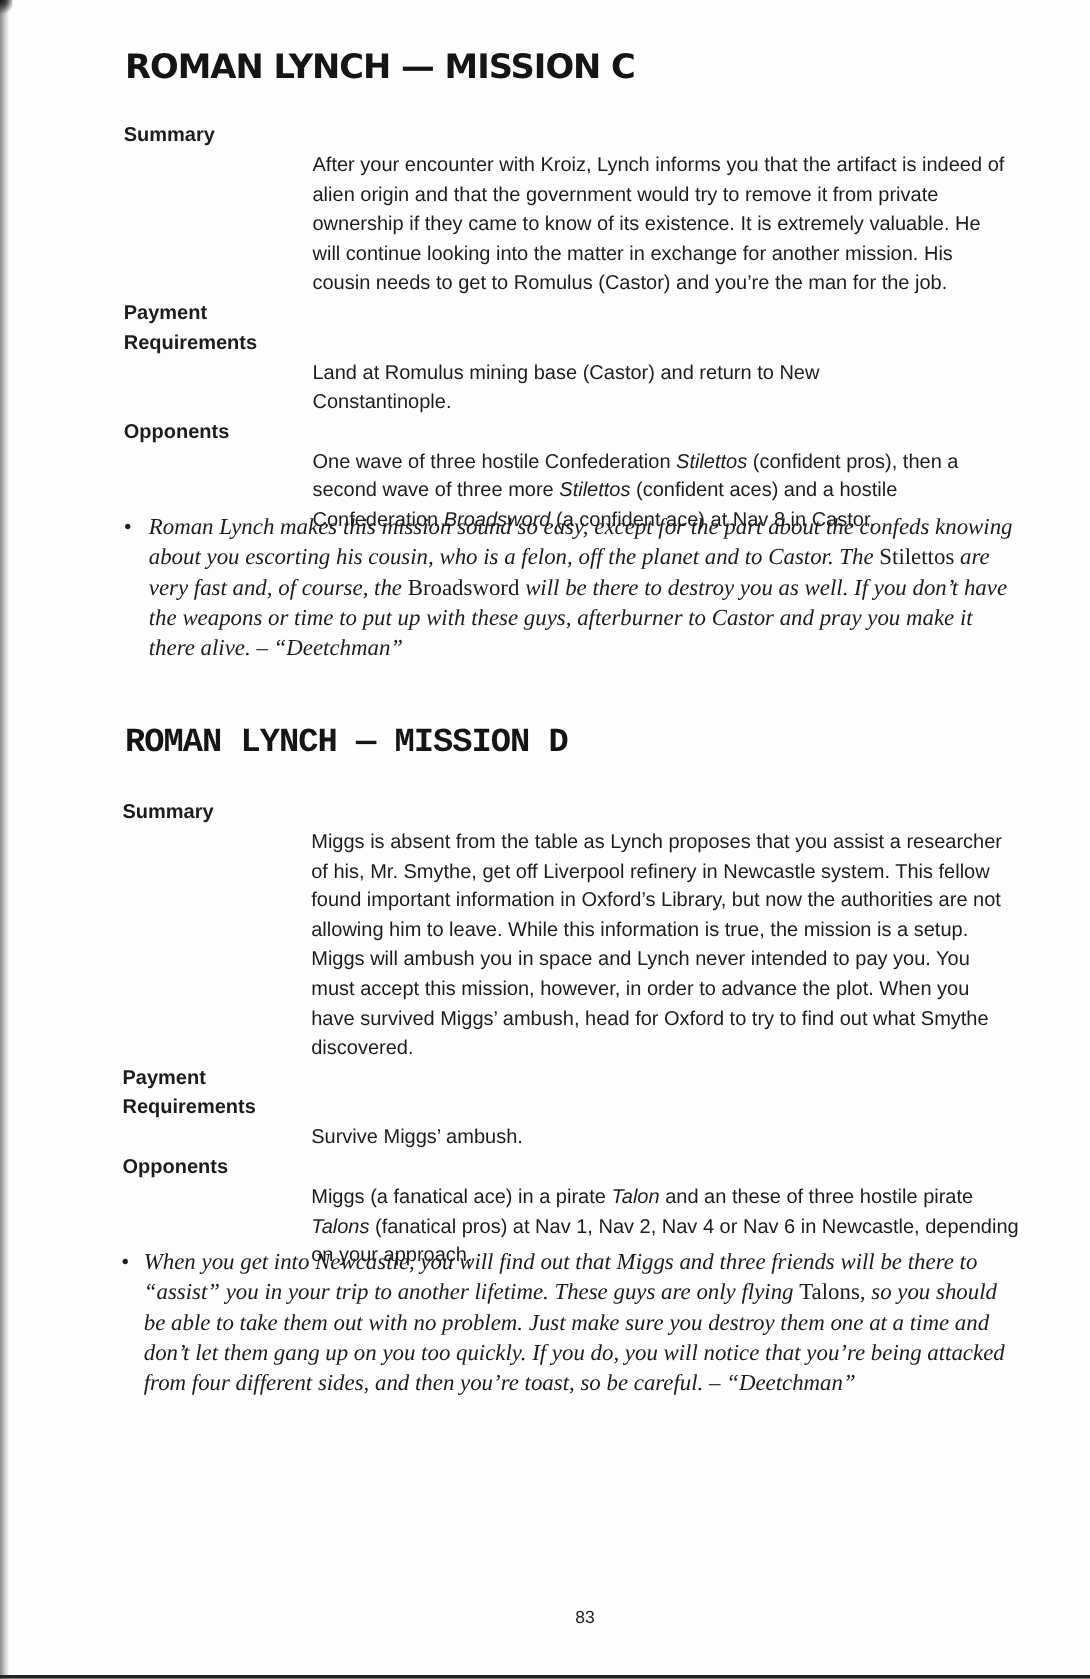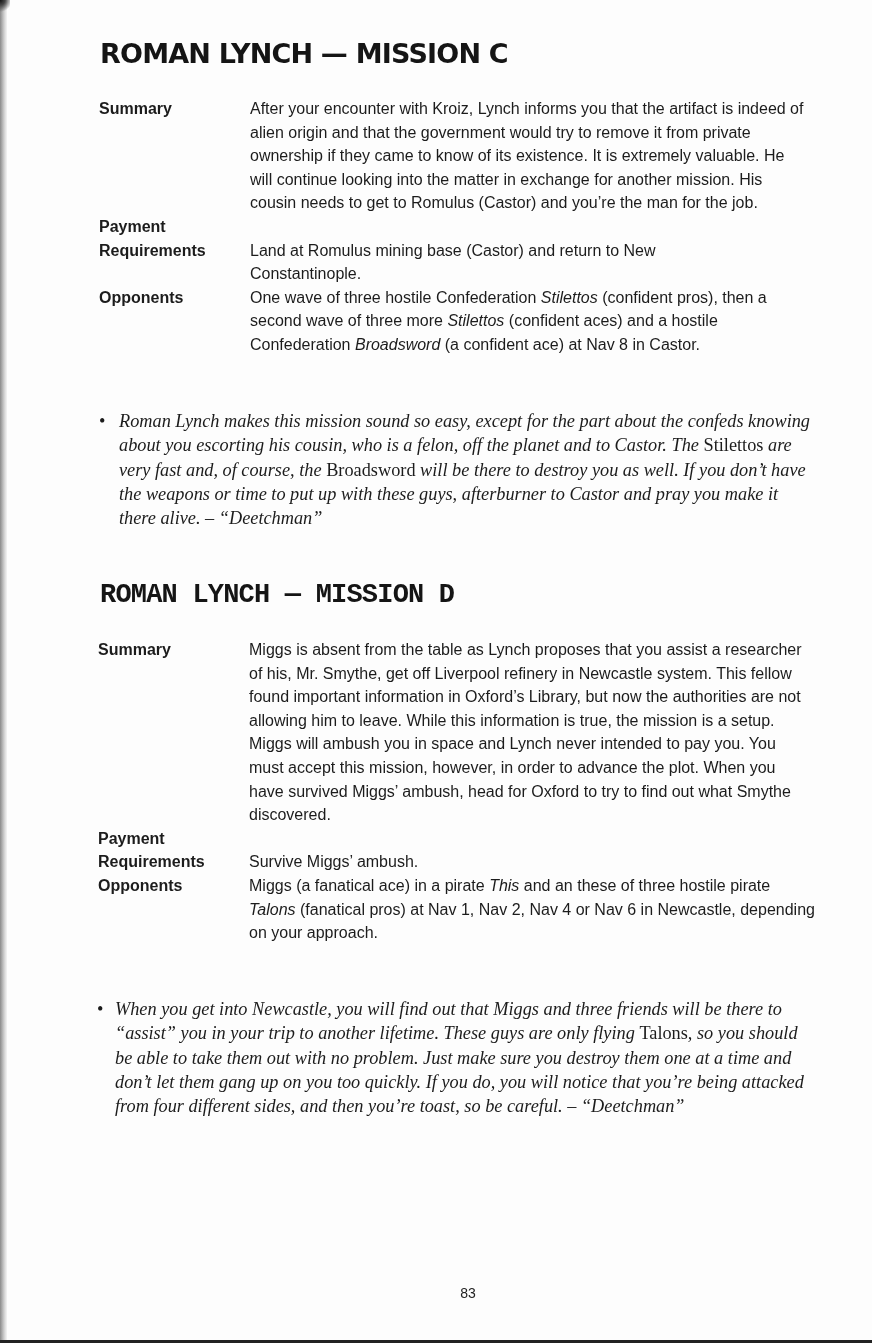--- a/index.html
+++ b/index.html
@@ -71,20 +71,21 @@
       display: flex;
     }
     .entry-label {
       width: 151px;
       flex: 0 0 151px;
       font-weight: bold;
     }
     .entry-value {
       flex: 1 1 auto;
       width: 555px;
+      margin-top: 24px;
     }
     .note {
       position: absolute;
       left: 99px;
       width: 720px;
       font-family: "Liberation Serif", serif;
       font-size: 18.3px;
       line-height: 24.3px;
       color: #1c1c1c;
       display: flex;
@@ -157,21 +158,21 @@
     </div>
     <div class="entry">
       <div class="entry-label">Payment</div>
     </div>
     <div class="entry">
       <div class="entry-label">Requirements</div>
       <div class="entry-value">Survive Miggs’ ambush.</div>
     </div>
     <div class="entry">
       <div class="entry-label">Opponents</div>
-      <div class="entry-value"><span>Miggs (a fanatical ace) in a pirate </span><span class="ital">This</span><span> and an these of three hostile pirate </span><span class="ital">Talons</span><span> (fanatical pros) at Nav 1, Nav 2, Nav 4 or Nav 6 in Newcastle, depending on your approach.</span></div>
+      <div class="entry-value"><span>Miggs (a fanatical ace) in a pirate </span><span class="ital">Talon</span><span> and an these of three hostile pirate </span><span class="ital">Talons</span><span> (fanatical pros) at Nav 1, Nav 2, Nav 4 or Nav 6 in Newcastle, depending on your approach.</span></div>
     </div>
   </div>
 
   <div class="note" style="top:997px; left:97px;">
     <span class="note-bullet" style="flex-basis:18px;width:18px;">•</span>
     <span class="note-text"><span>When you get into Newcastle, you will find out that Miggs and three friends will be there to “assist” you in your trip to another lifetime. These guys are only flying </span><span class="roman">Talons</span><span>, so you should be able to take them out with no problem. Just make sure you destroy them one at a time and don’t let them gang up on you too quickly. If you do, you will notice that you’re being attacked from four different sides, and then you’re toast, so be careful.  – “Deetchman”</span></span>
   </div>
 
   <div class="page-number">83</div>
 </div>

